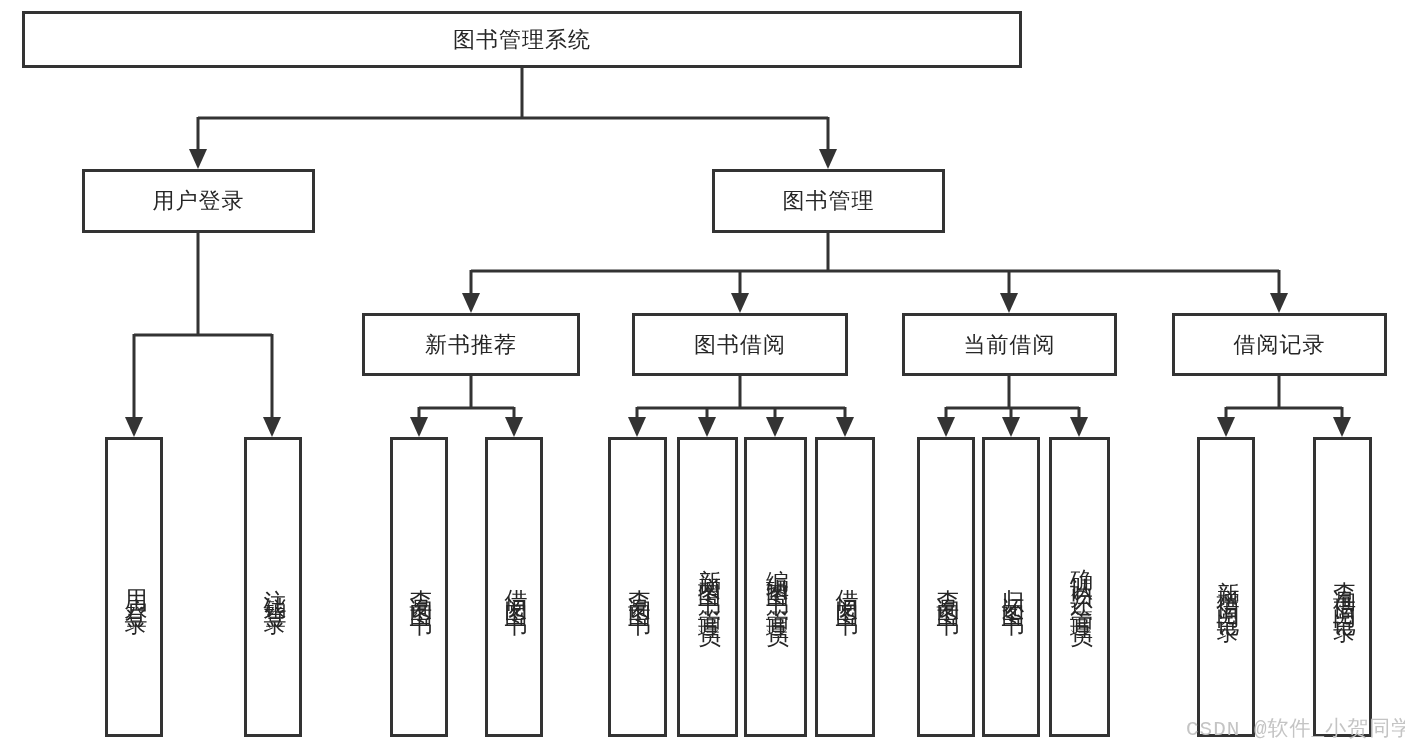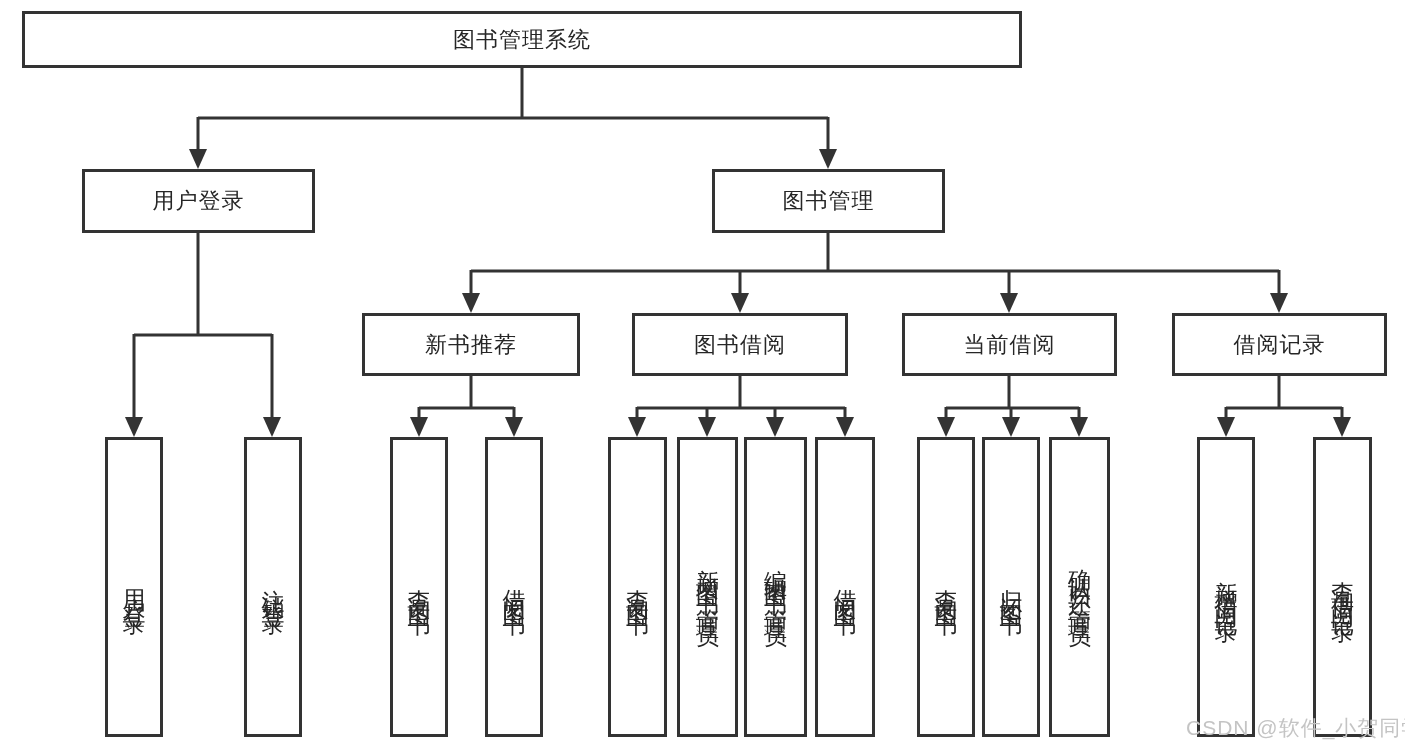--- a/index.html
+++ b/index.html
@@ -1,20 +1,20 @@
 <!DOCTYPE html>
 <html><head>
 <meta charset="utf-8">
 <style>
   html,body{margin:0;padding:0;background:#ffffff;}
   .canvas{
     position:relative;
     width:1405px;height:747px;
     background:#ffffff;
-    font-family:Liberation Sans, sans-serif;
+    font-family:Liberation Mono, monospace;
     overflow:hidden;
   }
   .wires{position:absolute;left:0;top:0;width:1405px;height:747px;}
   .node{
     position:absolute;
     box-sizing:border-box;
     border:3px solid #333333;
     background:#ffffff;
     color:#262626;
     display:flex;

